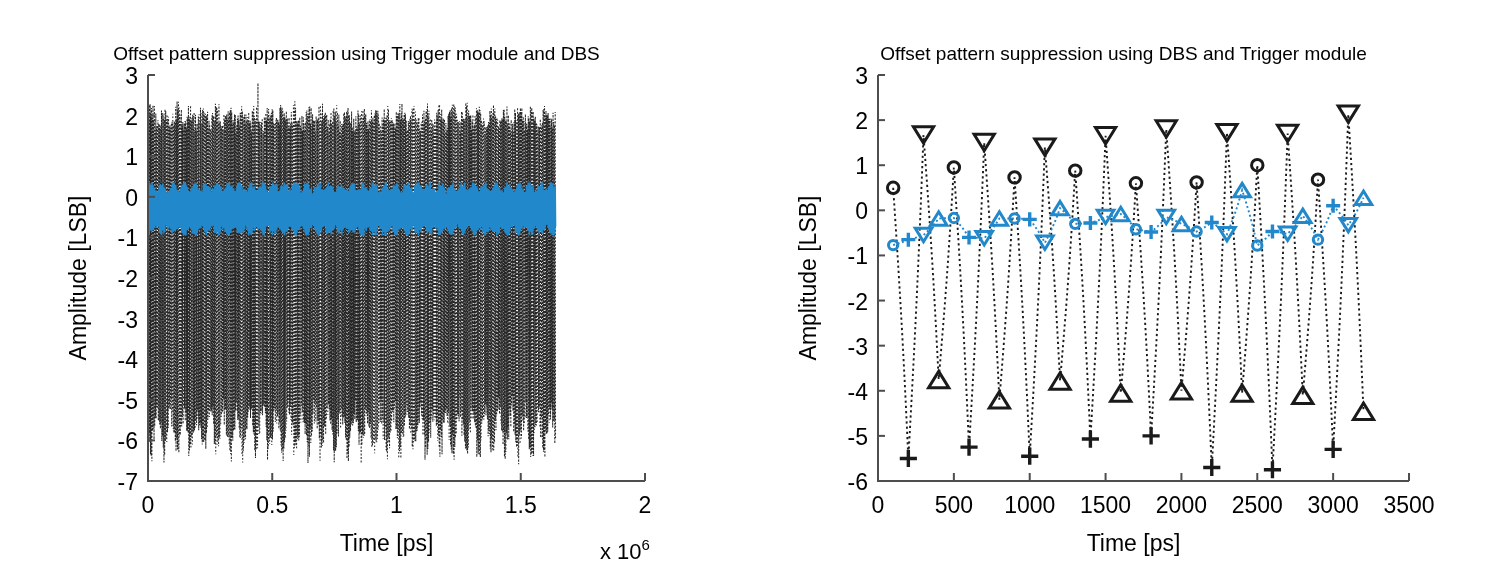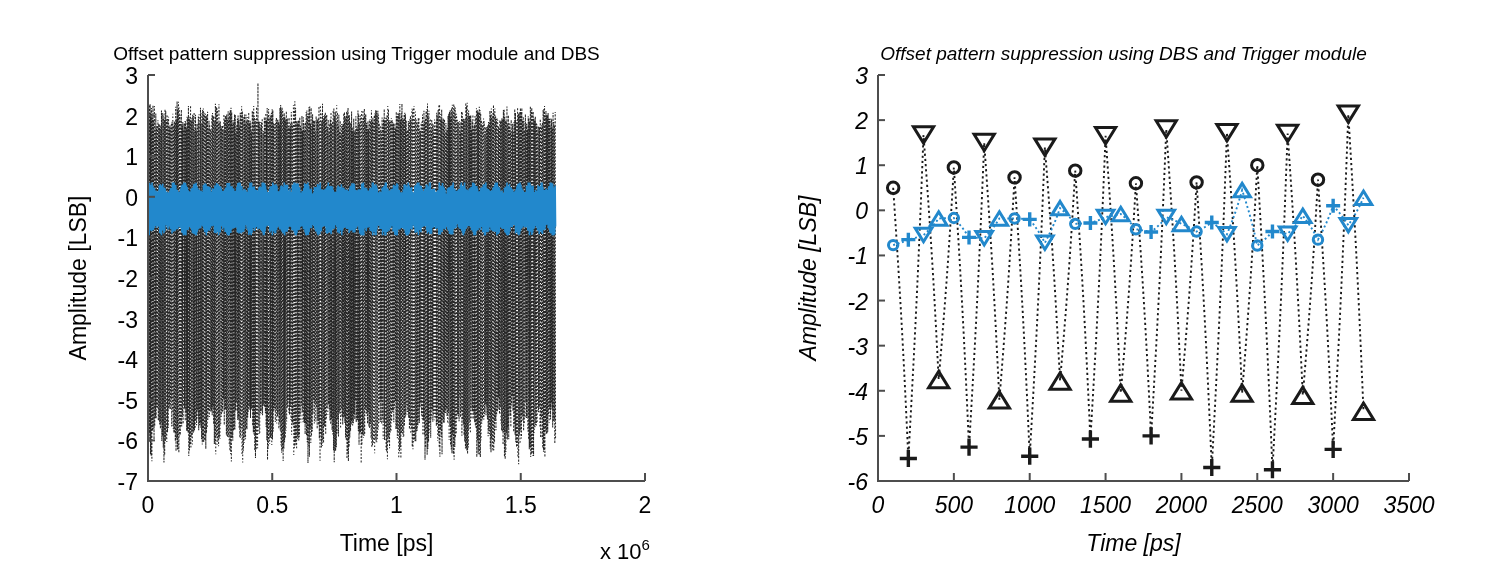--- a/index.html
+++ b/index.html
@@ -12,21 +12,21 @@
     overflow: hidden;
     position: relative;
   }
   #figure {
     position: absolute;
     left: 0; top: 0;
     width: 1500px; height: 580px;
   }
   .panel { position: absolute; top: 0; height: 580px; }
   #panel-left  { left: 0px;   width: 750px; }
-  #panel-right { left: 750px; width: 750px; font-style: italic; }
+  #panel-right { left: 750px; width: 750px; }
   svg { display: block; }
   text {
     font-family: "Liberation Sans", sans-serif;
     fill: #000000;
   }
   .title-text  { font-size: 19px; }
   .tick-text   { font-size: 23px; }
   .axis-label  { font-size: 23px; }
   .exp-text    { font-size: 22px; }
   .exp-sup     { font-size: 15px; }

